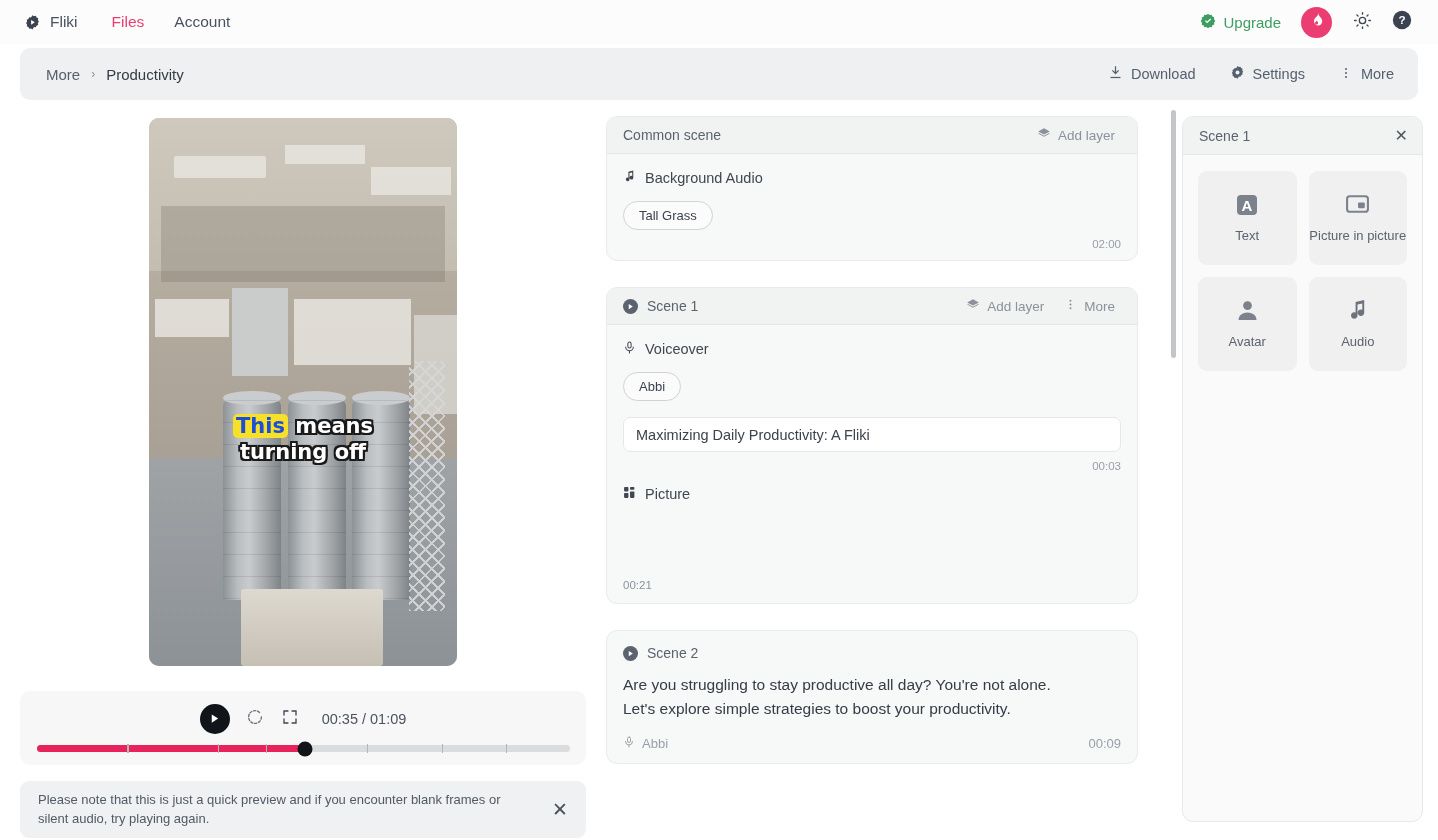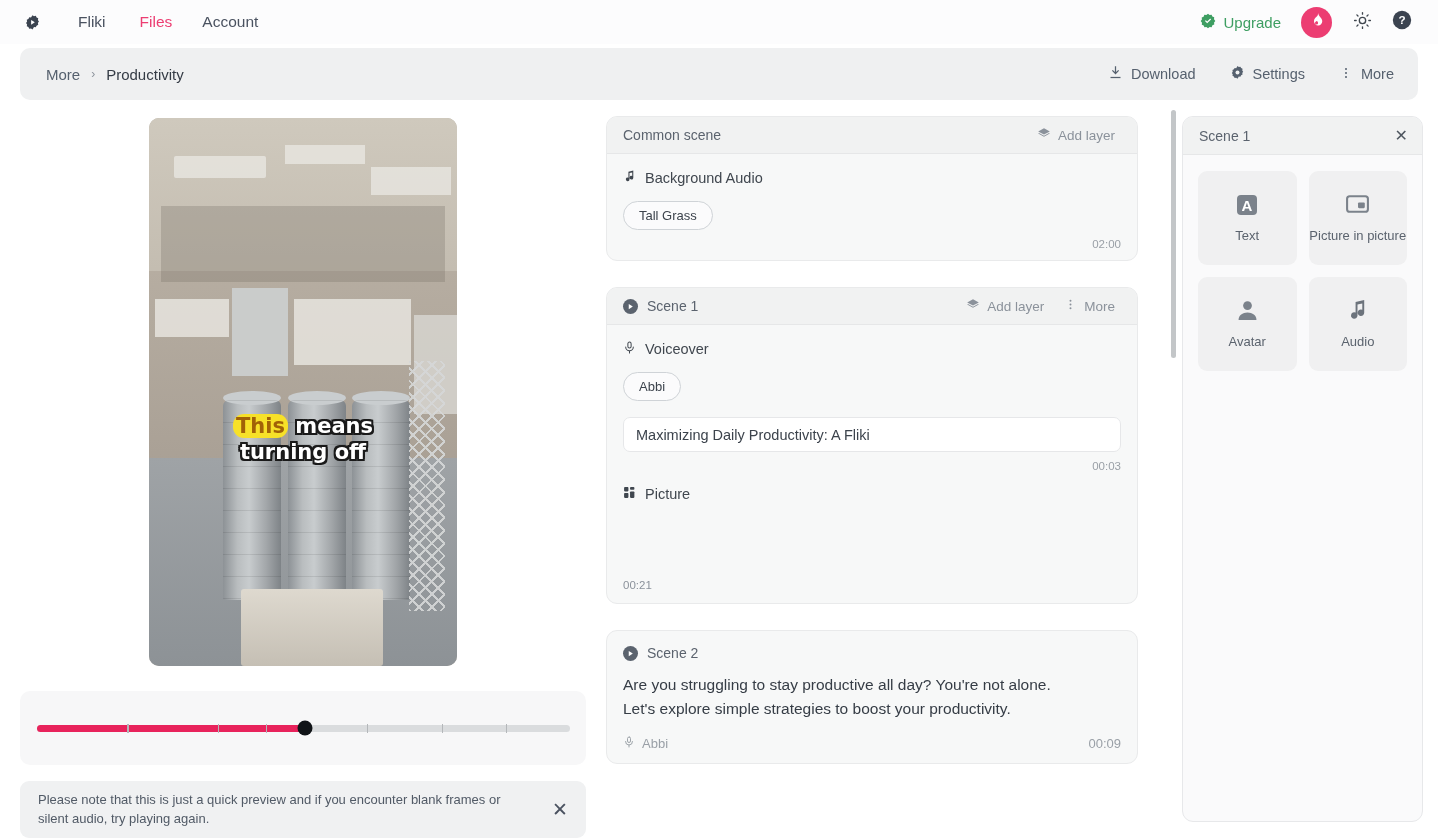--- a/index.html
+++ b/index.html
@@ -13,21 +13,21 @@
 
   
   #topnav {
     height: 44px; width: 100%;
     display: flex; align-items: center;
     padding: 0 18px 0 18px;
     background: #fcfcfd;
   }
   .brand { display: flex; align-items: center; gap: 9px; margin-left: 6px; }
   .brand-logo { width: 17px; height: 17px; display:block; }
-  .brand-name { font-size: 15.5px; color: #4a5260; margin-left: 28px; }
+  .brand-name { font-size: 15.5px; color: #4a5260; }
   .nav-links { display: flex; align-items: center; gap: 30px; margin-left: 34px; }
   .nav-link { font-size: 15.5px; color: #4a5260; cursor: pointer; }
   .nav-link.active { color: #ec3d72; }
   .nav-right { margin-left: auto; display: flex; align-items: center; gap: 20px; padding-right: 8px;}
   .upgrade { display: flex; align-items: center; gap: 7px; color: #3e9e62; font-size: 15px; cursor: pointer;}
   .avatar-btn {
     width: 31px; height: 31px; border-radius: 50%;
     background: #ec3d72; display: flex; align-items: center; justify-content: center;
     cursor: pointer;
   }
@@ -94,21 +94,21 @@
     position: absolute; left: 0; right: 0; top: 54%;
     text-align: center; line-height: 1.22;
     font-family: "DejaVu Sans", sans-serif;
     font-weight: bold; font-size: 21px; color: #ffffff;
     text-shadow: -2px -2px 0 #1a1a1a, 2px -2px 0 #1a1a1a,
                  -2px 2px 0 #1a1a1a, 2px 2px 0 #1a1a1a,
                  0 2px 0 #1a1a1a, 0 -2px 0 #1a1a1a,
                  2px 0 0 #1a1a1a, -2px 0 0 #1a1a1a;
     padding: 0 10px;
   }
-  .cap-hi { background: #f7e128; color:#a16207; border-radius:11px; padding:0 3px;
+  .cap-hi { background: #f7e128; color:#1d4ed8; border-radius:5px; padding:0 3px;
             text-shadow:none; }
 
   
   #player {
     width: 566px; height: 74px; margin: 25px auto 0 auto;
     background: #f7f7f8; border-radius: 10px;
     display: flex; flex-direction: column; align-items: center;
     justify-content: center; gap: 11px;
   }
   .pl-row { display: flex; align-items: center; gap: 16px; }
@@ -328,20 +328,44 @@
       <div class="tower"></div>
       <div class="lowbuild"></div>
 
       <div id="caption">
         <span class="cap-hi">This</span><span> means</span><br>
         <span>turning off</span>
       </div>
     </div>
 
     <div id="player">
+      <div class="pl-row">
+        <div class="play-btn">
+          <span>
+            <svg width="11" height="11" viewBox="0 0 24 24" fill="#fff">
+                <path d="M6 3l14 9-14 9z"></path>
+              </svg>
+          </span>
+        </div>
+        <div class="pl-icon">
+          <span>
+            <svg width="18" height="18" viewBox="0 0 24 24" fill="none" stroke="#6b7380" stroke-width="1.8" stroke-linecap="round" stroke-dasharray="3 2.4">
+              <path d="M20.5 12a8.5 8.5 0 11-2.6-6.1"></path>
+            </svg>
+          </span>
+        </div>
+        <div class="pl-icon">
+          <span>
+            <svg width="16" height="16" viewBox="0 0 24 24" fill="none" stroke="#3f4753" stroke-width="2" stroke-linecap="round">
+              <path d="M3 9V3h6M21 9V3h-6M3 15v6h6M21 15v6h-6"></path>
+            </svg>
+          </span>
+        </div>
+        <span class="pl-time">00:35 / 01:09</span>
+      </div>
       <div id="progress">
         <div id="progress-fill" style="width: 50.3%;"></div>
         <div class="tick" style="left:17%"></div>
         <div class="tick" style="left:34%"></div>
         <div class="tick" style="left:43%"></div>
         <div class="tick" style="left:62%"></div>
         <div class="tick" style="left:76%"></div>
         <div class="tick" style="left:88%"></div>
         <div id="scrub" style="left: 50.3%;"></div>
       </div>

